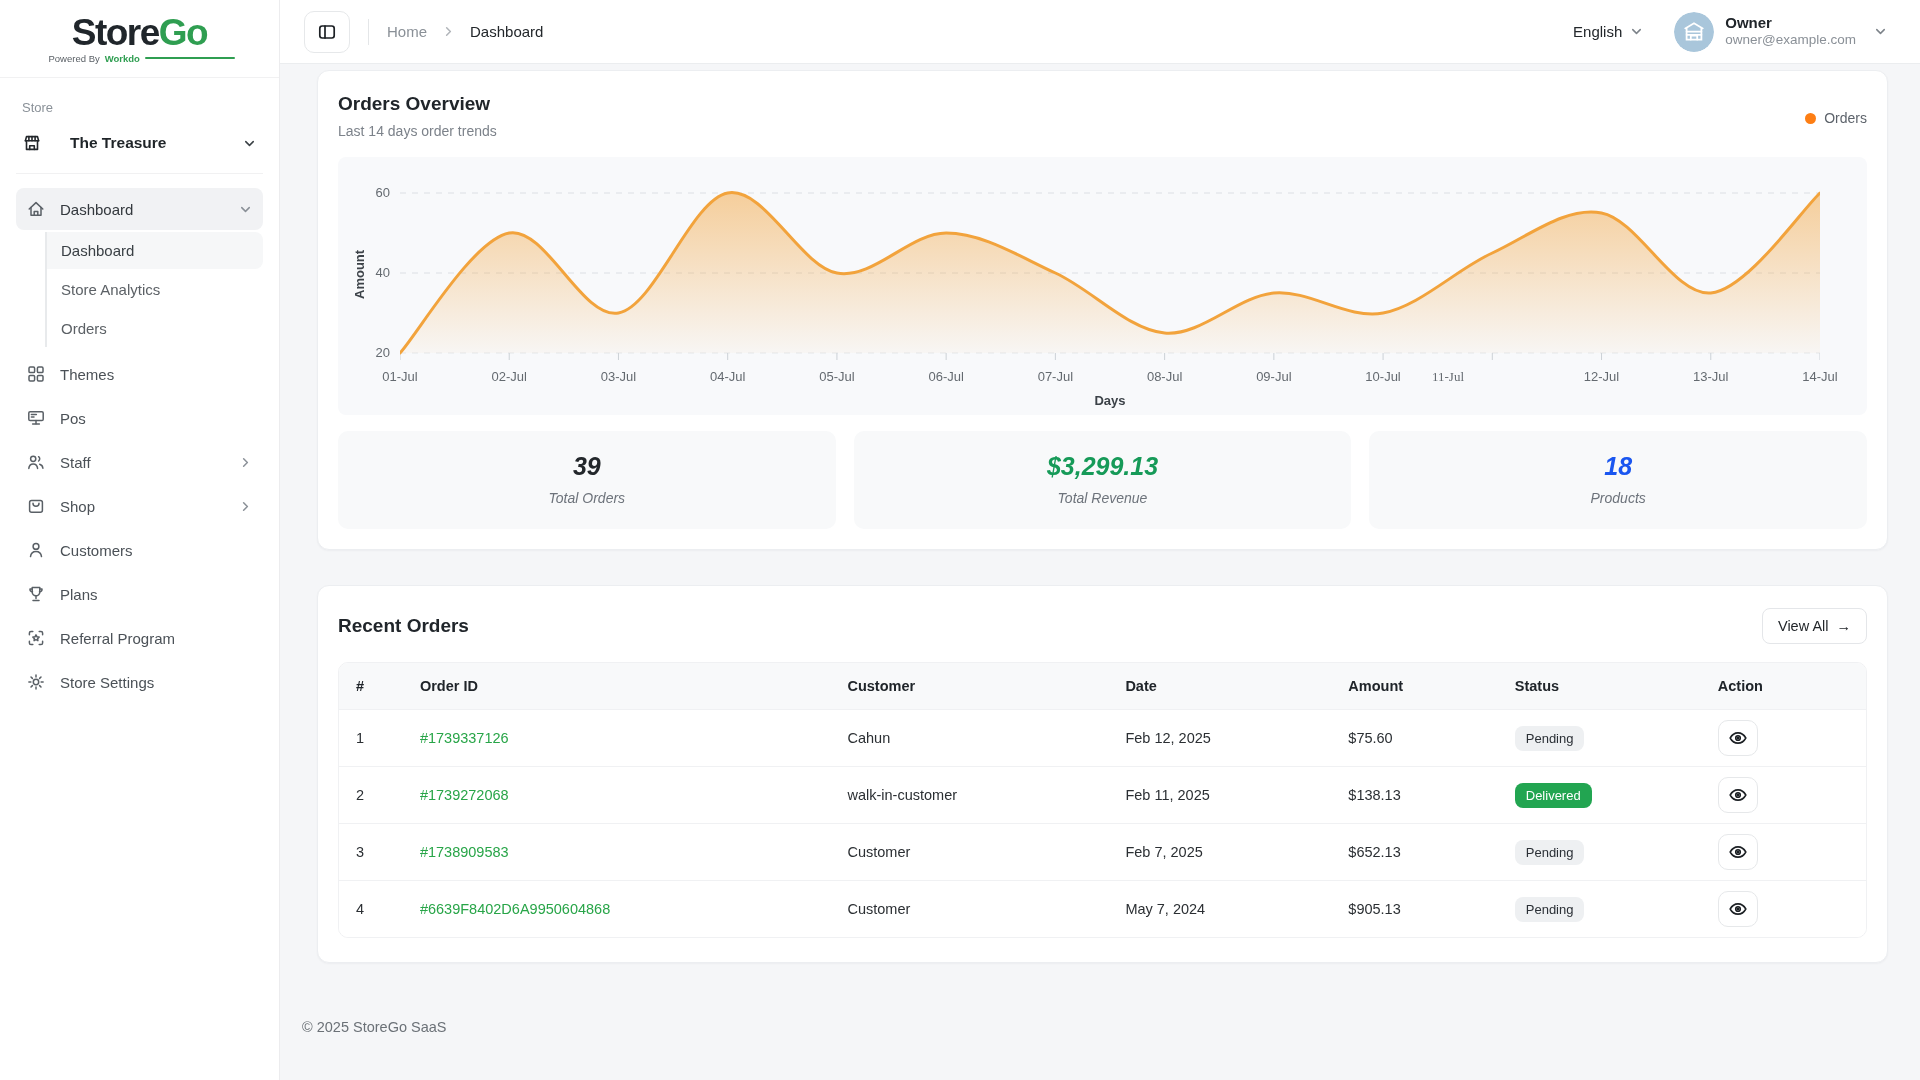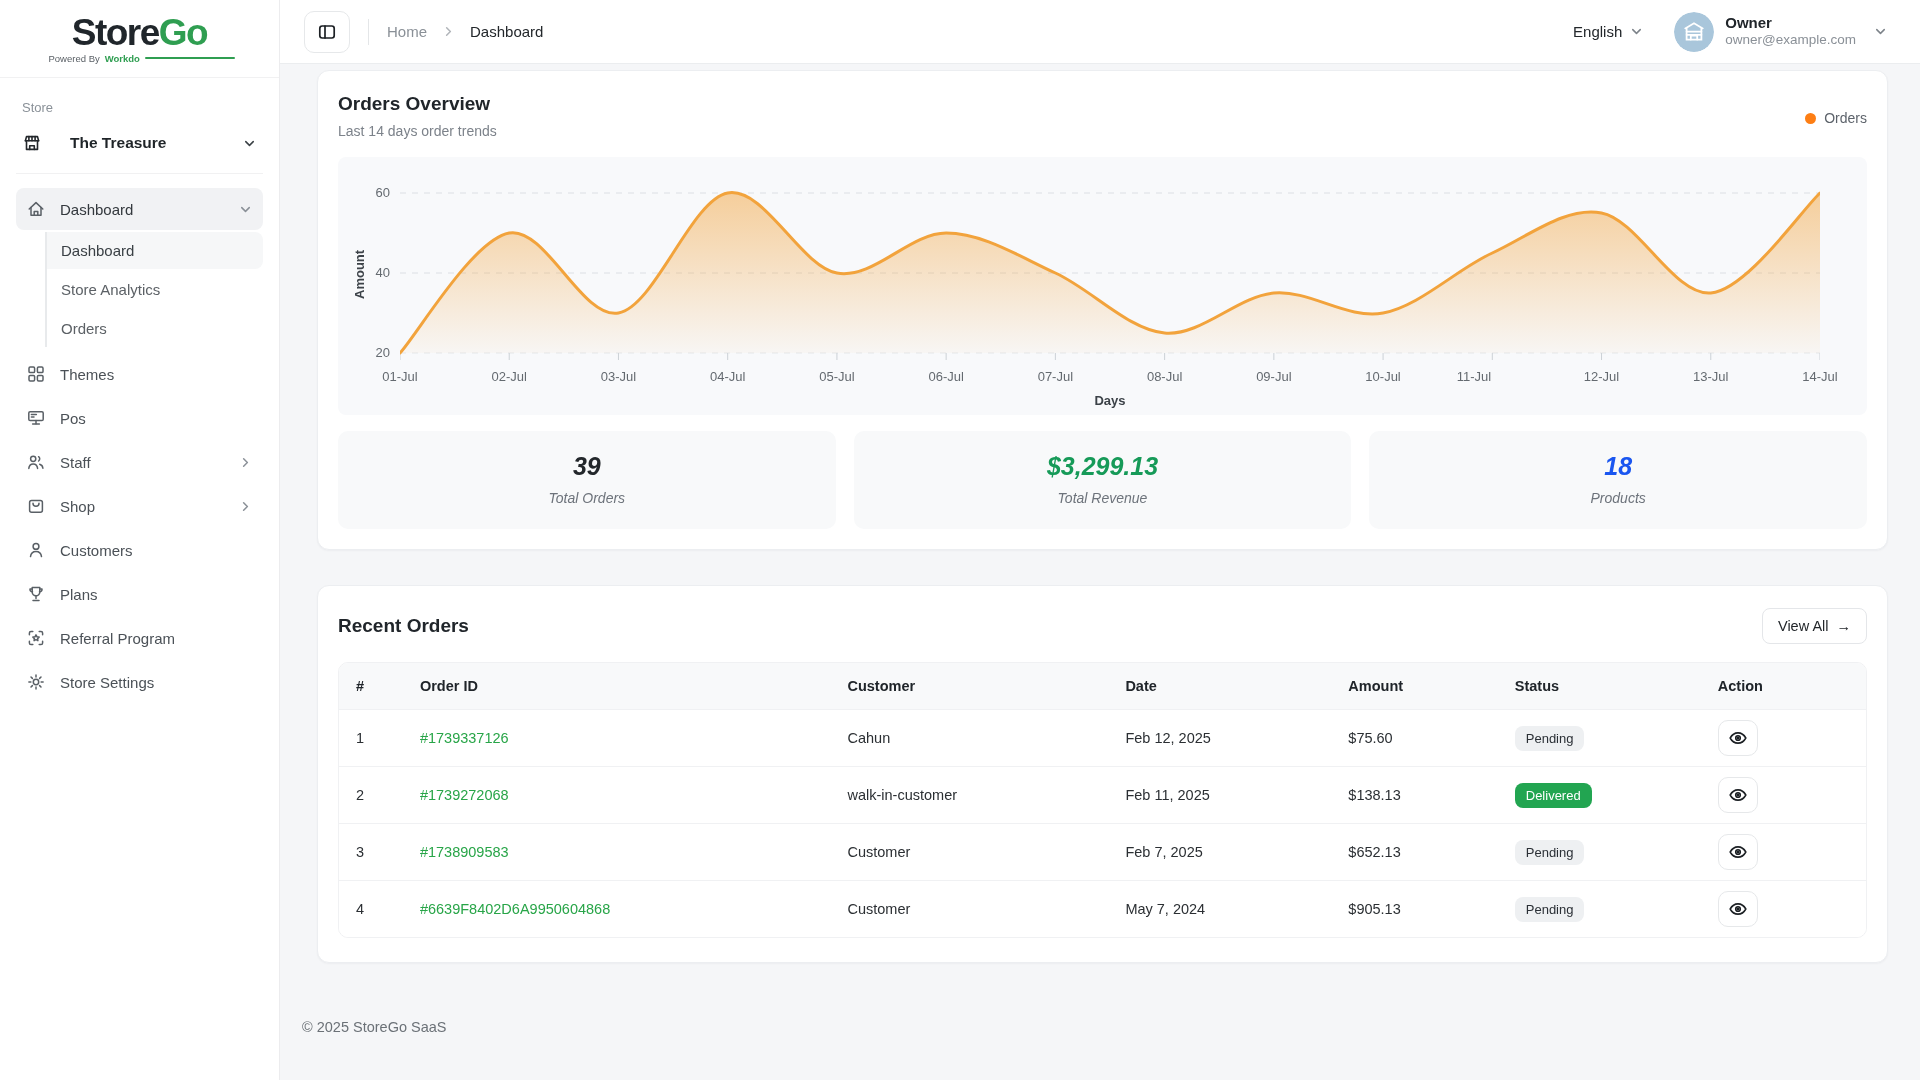--- a/index.html
+++ b/index.html
@@ -352,21 +352,21 @@
             <span style="left: 0px;">01-Jul</span>
             <span style="left: 109.231px;">02-Jul</span>
             <span style="left: 218.462px;">03-Jul</span>
             <span style="left: 327.692px;">04-Jul</span>
             <span style="left: 436.923px;">05-Jul</span>
             <span style="left: 546.154px;">06-Jul</span>
             <span style="left: 655.385px;">07-Jul</span>
             <span style="left: 764.615px;">08-Jul</span>
             <span style="left: 873.846px; text-align: right;">09-Jul</span>
             <span style="left: 983.077px;">10-Jul</span>
-            <span style="left: 1074px;">11-Jul</span>
+            <span style="left: 1048px; font-family: Liberation Serif, serif;">11-Jul</span>
             <span style="left: 1201.54px;">12-Jul</span>
             <span style="left: 1310.77px;">13-Jul</span>
             <span style="left: 1420px;">14-Jul</span>
           </div>
         <div class="x-title">Days</div>
       </div>
 
       <div class="stats-row">
         <div class="stat">
           <div class="stat-value" style="color: rgb(35, 39, 43);">39</div>

